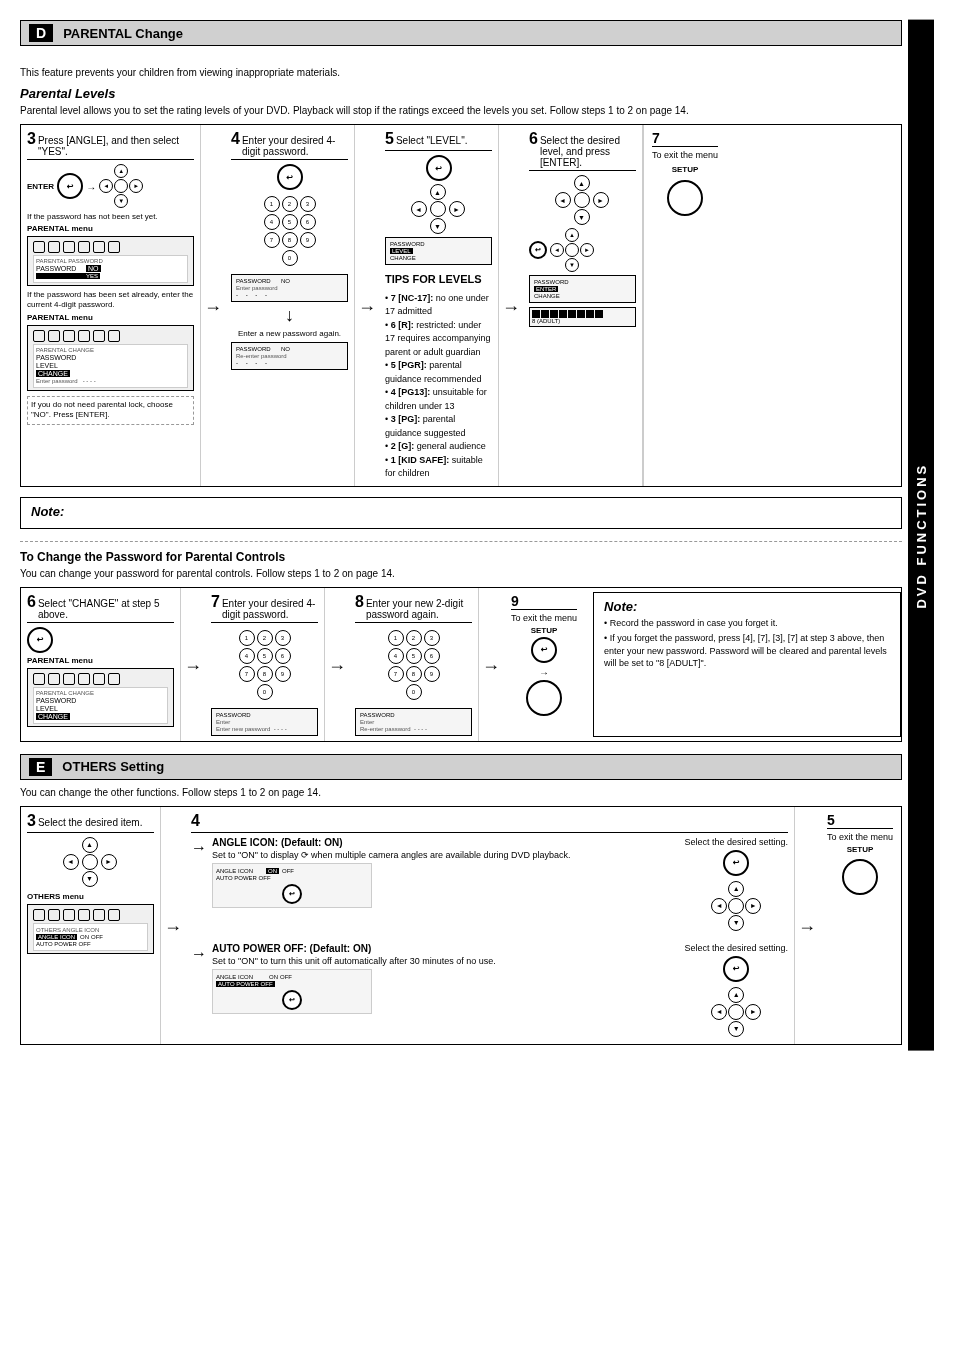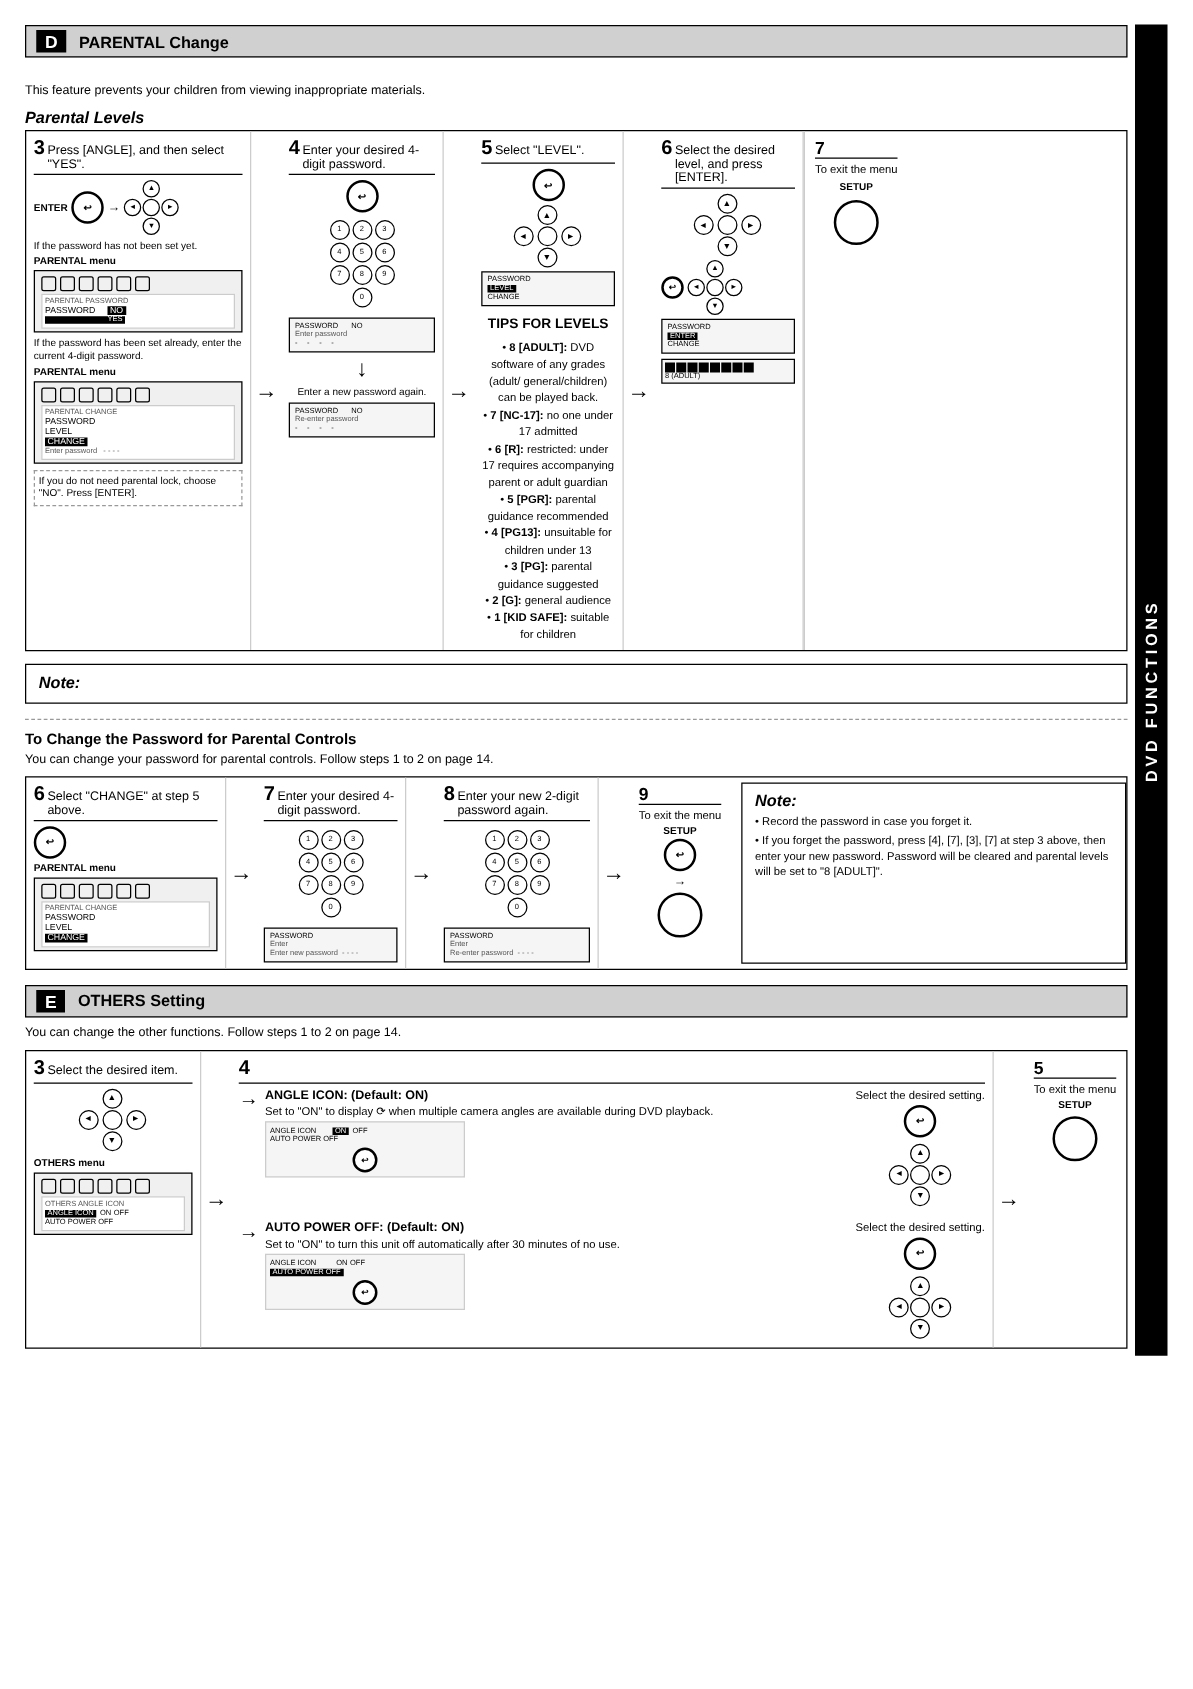--- a/index.html
+++ b/index.html
@@ -91,21 +91,20 @@
     .note-content {
       font-size: 10px;
       line-height: 1.4;
     }
 
     
     .tips-box {
       padding: 5px 8px;
       font-size: 10px;
       line-height: 1.6;
-      text-align: center;
     }
     .tips-title {
       font-weight: bold;
       font-size: 11px;
       margin-bottom: 3px;
     }
 
     
     .change-pw-title {
       font-weight: bold;
@@ -314,20 +313,21 @@
       <span class="section-letter">D</span>
       <span>PARENTAL Change</span>
     </div>
 
     <div class="section-desc">
       <br>
       <span>This feature prevents your children from viewing inappropriate materials.</span>
     </div>
 
     <div class="subsection-title">Parental Levels</div>
+    <div class="subsection-desc">Parental level allows you to set the rating levels of your DVD. Playback will stop if the ratings exceed the levels you set. Follow steps 1 to 2 on page 14.</div>
 
     <div class="parental-steps">
 
       <div class="p-step" style="max-width:180px;">
         <div class="step-badge">
           <span>3</span>
           <span style="font-size:10px; font-weight:normal;">Press [ANGLE], and then select "YES".</span>
         </div>
 
         <div style="display:flex; align-items:center; gap:3px; margin-bottom:4px;">
@@ -488,21 +488,20 @@
               <span class="screen-highlight" style="font-size:6px;">LEVEL</span>
             </div>
           <div class="screen-row">
               <span style="font-size:6px;">CHANGE</span>
             </div>
         </div>
 
         <div class="tips-box" style="padding:0; margin-top:6px;">
           <div class="tips-title">TIPS FOR LEVELS</div>
           <div style="font-size:9px; line-height:1.5;">
-            <div>• <strong>8 [ADULT]:</strong> DVD software of any grades (adult/ general/children) can be played back.</div>
             <div>• <strong>7 [NC-17]:</strong> no one under 17 admitted</div>
             <div>• <strong>6 [R]:</strong> restricted: under 17 requires accompanying parent or adult guardian</div>
             <div>• <strong>5 [PGR]:</strong> parental guidance recommended</div>
             <div>• <strong>4 [PG13]:</strong> unsuitable for children under 13</div>
             <div>• <strong>3 [PG]:</strong> parental guidance suggested</div>
             <div>• <strong>2 [G]:</strong> general audience</div>
             <div>• <strong>1 [KID SAFE]:</strong> suitable for children</div>
           </div>
         </div>
       </div>

